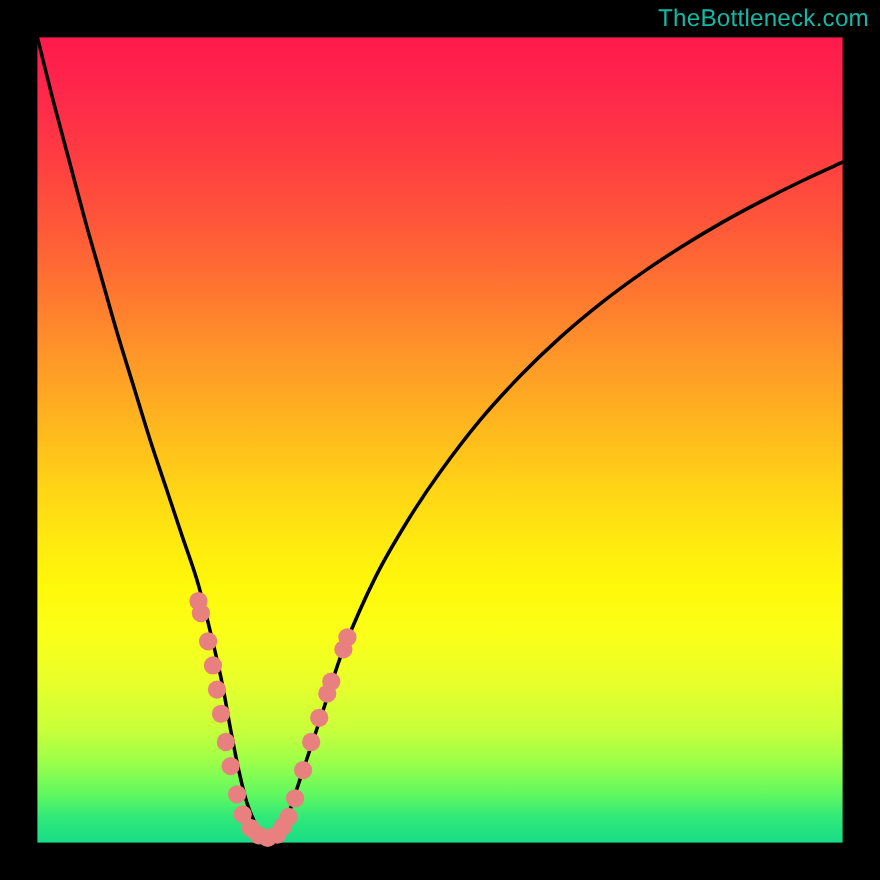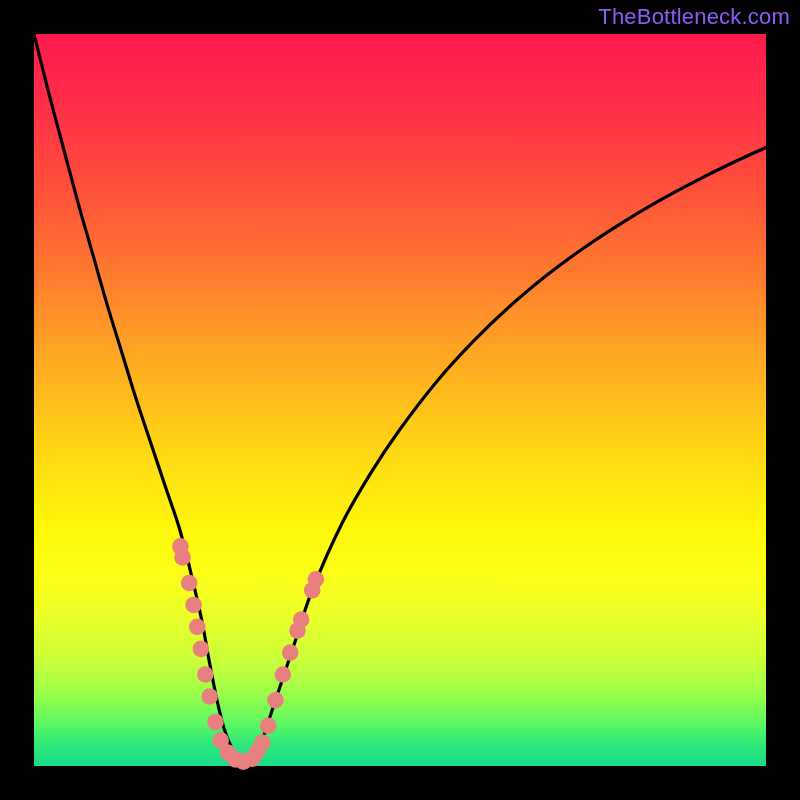--- a/index.html
+++ b/index.html
@@ -43,21 +43,21 @@
       #9cff4a 90%,
       #60f860 94%,
       #2ee87a 97%,
       #18dc88 100%
     );
   }
   .watermark {
     position: absolute;
     top: 4px;
     right: 10px;
-    color: #8b5cf6;
+    color: #14b8a6;
     font-size: 22px;
     letter-spacing: 0.2px;
     font-weight: 500;
     user-select: none;
   }
   svg.curve {
     position: absolute;
     left: 0;
     top: 0;
     width: 732px;

